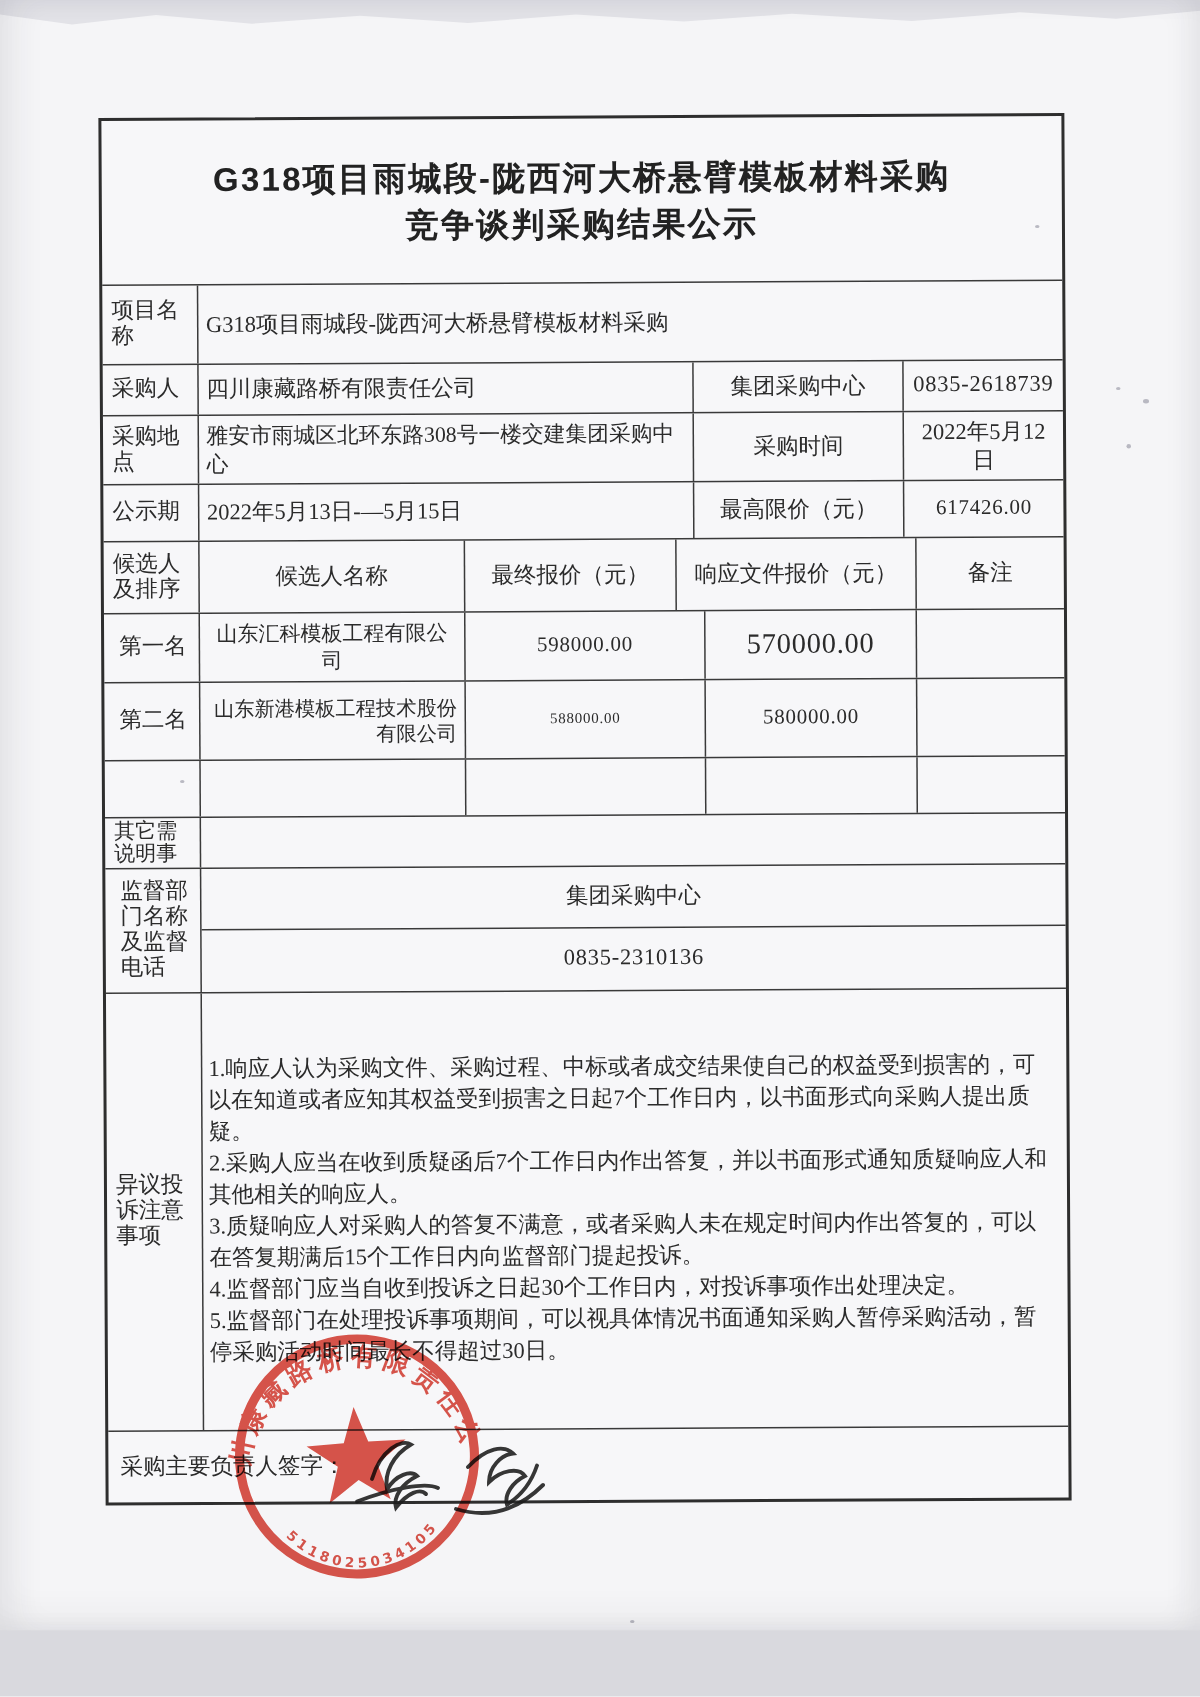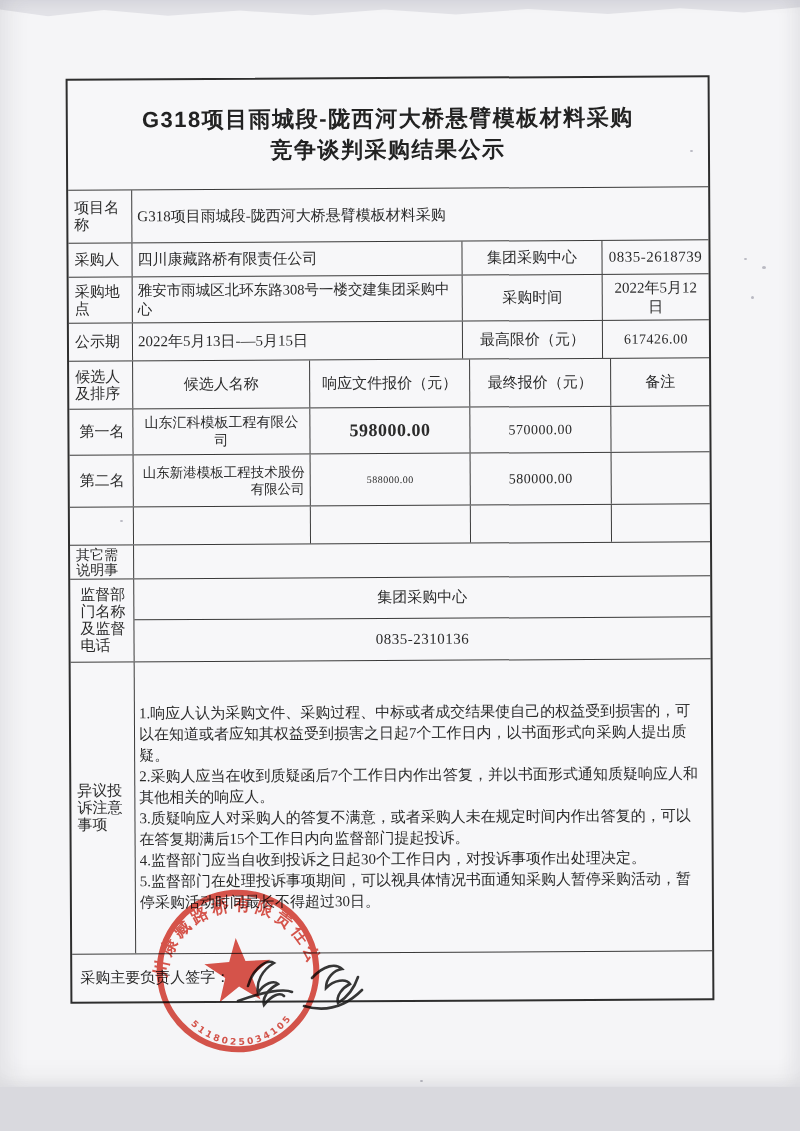--- a/index.html
+++ b/index.html
@@ -83,30 +83,30 @@
       <div class="cell vlabel">公示期</div>
       <div class="cell w-main">2022年5月13日-—5月15日</div>
       <div class="cell w-sub center">最高限价（元）</div>
       <div class="cell center num" style="font-size:14px;">617426.00</div>
     </div>
 
     <div class="row" style="height:48px;">
       <div class="cell vlabel">候选人
 及排序</div>
       <div class="cell c-name center">候选人名称</div>
+      <div class="cell c-fin center">最终报价（元）</div>
       <div class="cell c-doc center">响应文件报价（元）</div>
-      <div class="cell c-fin center">最终报价（元）</div>
       <div class="cell center">备注</div>
     </div>
 
     <div class="row" style="height:46px;">
       <div class="cell vlabel center" style="justify-content:center;">第一名</div>
       <div class="cell c-name center" style="font-size:14px;">山东汇科模板工程有限公司</div>
-      <div class="cell c-doc center num" style="font-size:18px;font-weight:bold;">598000.00</div>
-      <div class="cell c-fin center num" style="font-size:14px;">570000.00</div>
+      <div class="cell c-doc center num" style="font-size:14px;">598000.00</div>
+      <div class="cell c-fin center num" style="font-size:19px;">570000.00</div>
       <div class="cell"></div>
     </div>
 
     <div class="row" style="height:52px;">
       <div class="cell vlabel center" style="justify-content:center;">第二名</div>
       <div class="cell c-name center" style="font-size:13.5px;line-height:17px;text-align:right;">山东新港模板工程技术股份有限公司</div>
       <div class="cell c-doc center num" style="font-size:10px;">588000.00</div>
       <div class="cell c-fin center num" style="font-size:14px;">580000.00</div>
       <div class="cell"></div>
     </div>

